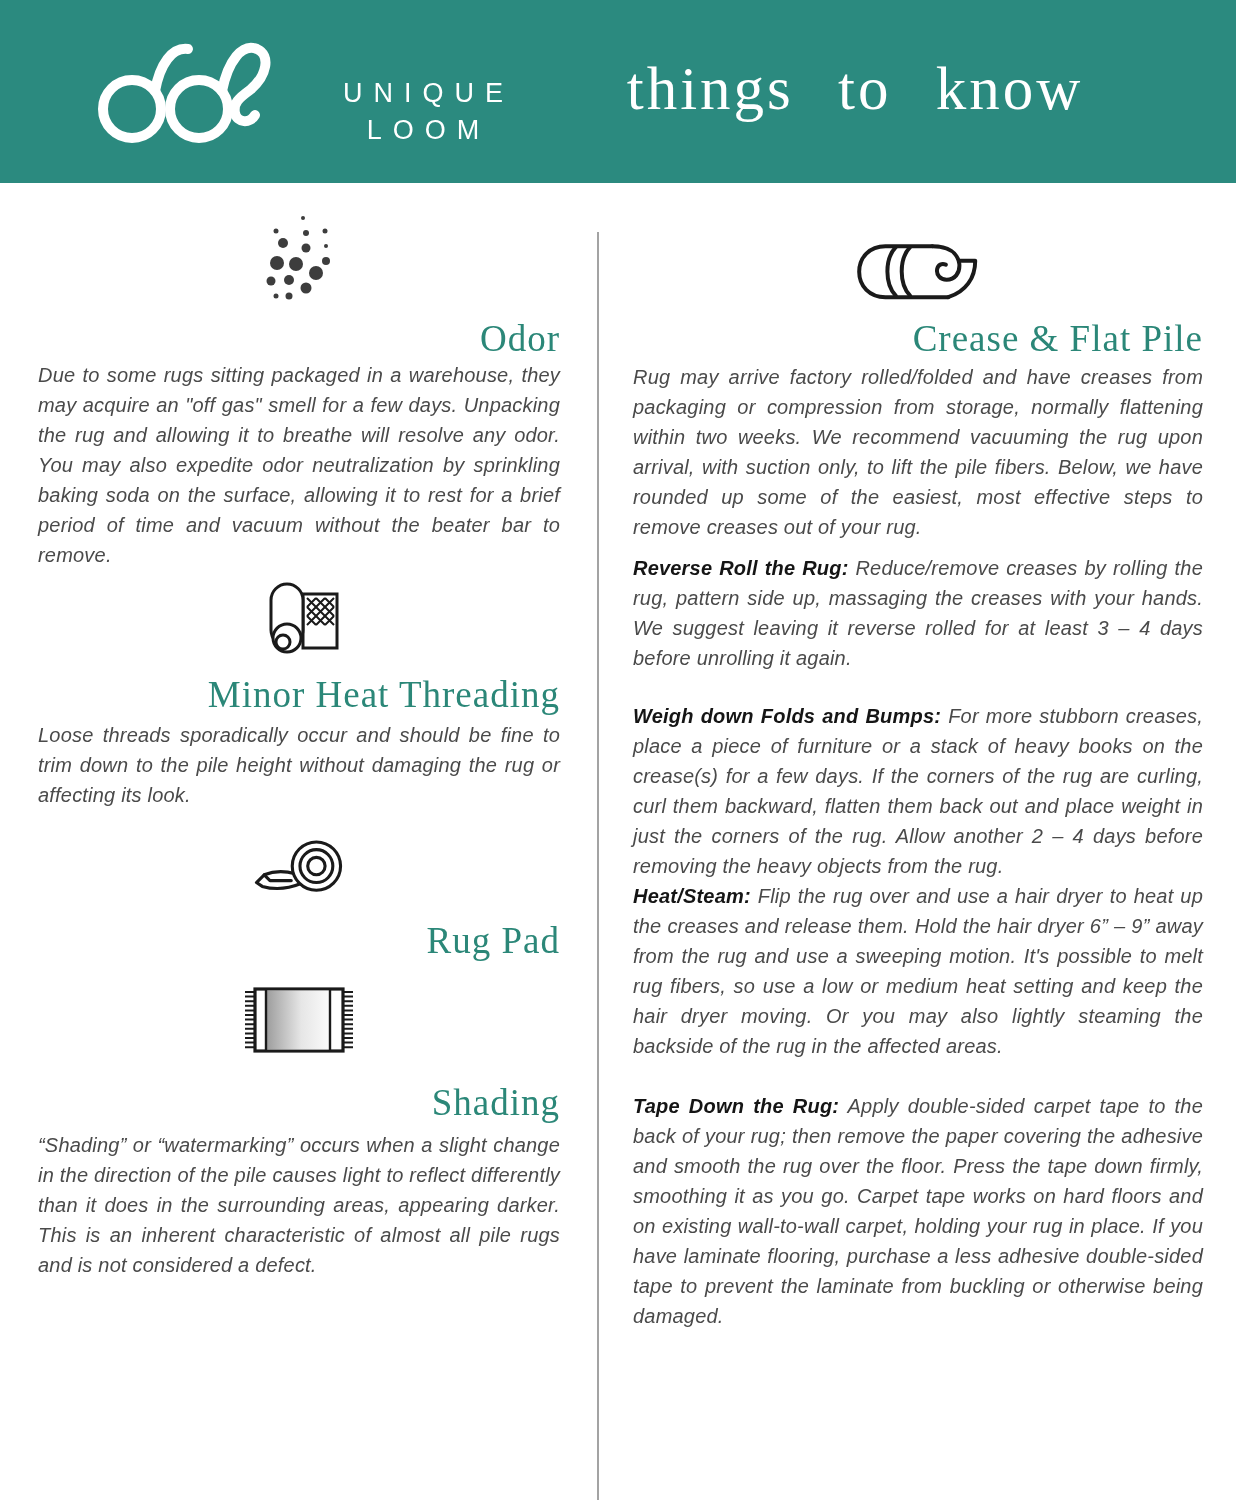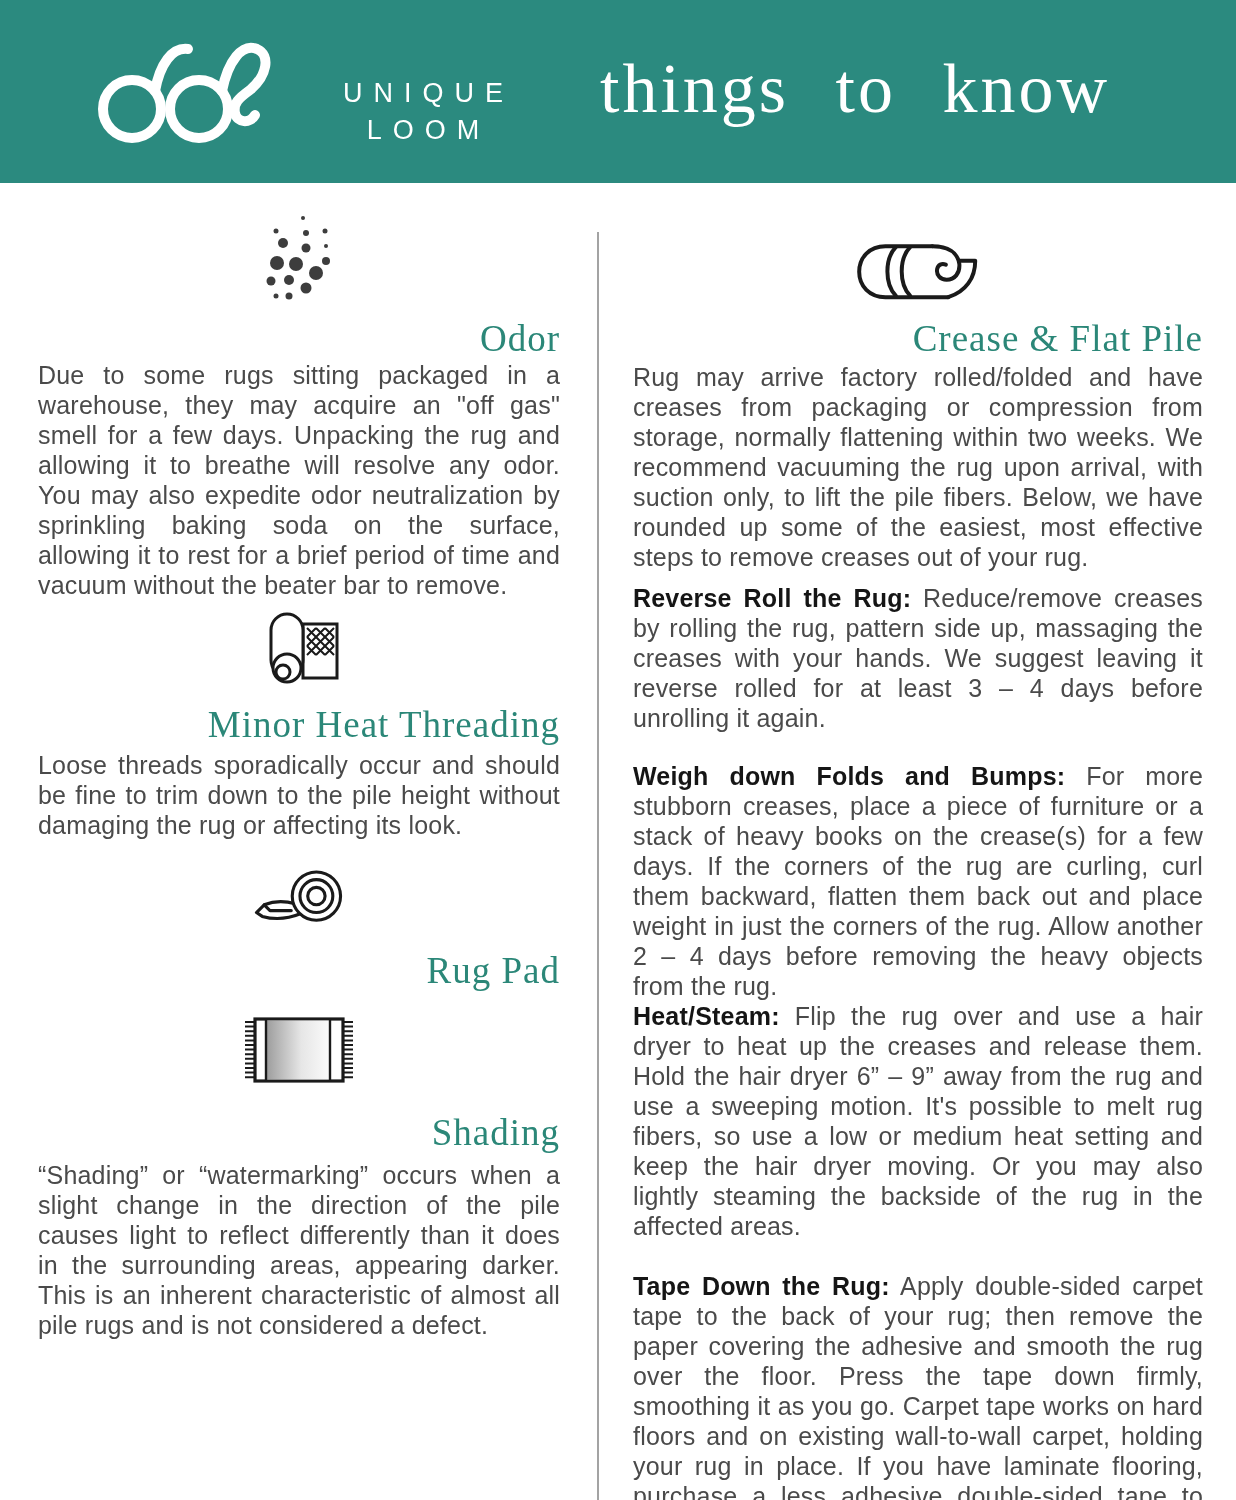--- a/index.html
+++ b/index.html
@@ -15,40 +15,40 @@
   }
   .logo-group{display:flex;align-items:flex-end;margin-left:92px;}
   .logo-mark{width:225px;height:115px;flex:0 0 auto;}
   .brand-text{
     margin-left:26px;color:#ffffff;font-size:27px;line-height:37px;
     letter-spacing:11px;font-weight:400;text-align:center;white-space:nowrap;
   }
   .header-title{
     flex:1;text-align:center;color:#ffffff;
     font-family:"Liberation Serif","DejaVu Serif",serif;
-    font-size:70px;letter-spacing:3px;word-spacing:26px;
+    font-size:61px;letter-spacing:3px;word-spacing:26px;
     margin-right:40px;margin-top:-6px;white-space:nowrap;
   }
   
   .divider{
     position:absolute;left:597px;top:232px;width:2px;height:1268px;
     background:#a3a3a3;
   }
   
   .col-left{position:absolute;left:38px;top:210px;width:522px;}
   .col-right{position:absolute;left:633px;top:240px;width:570px;}
   .icon-box{display:flex;justify-content:center;align-items:flex-end;}
   .sec-title{
     font-family:"Liberation Serif","DejaVu Serif",serif;
     font-weight:400;color:#2b8778;font-size:37px;line-height:34px;
     text-align:right;letter-spacing:1px;margin:0;
   }
   .body-text{
-    color:#4a4a4a;font-size:25px;line-height:30px;text-align:justify;
-    margin:0;letter-spacing:0.2px;
+    color:#4a4a4a;font-size:20px;line-height:30px;text-align:justify;
+    margin:0;letter-spacing:0.2px;font-style:italic;
   }
   .tip{margin:0;}
   .tip strong{color:#151515;font-weight:700;}
   
   .icon-odor{height:92px;margin-bottom:20px;}
   .h-odor{margin-bottom:4px;}
   .icon-thread{height:80px;margin-top:10px;margin-bottom:18px;}
   .h-thread{margin-bottom:8px;}
   .icon-pad{height:58px;margin-top:30px;margin-bottom:26px;}
   .h-pad{margin-bottom:10px;}

